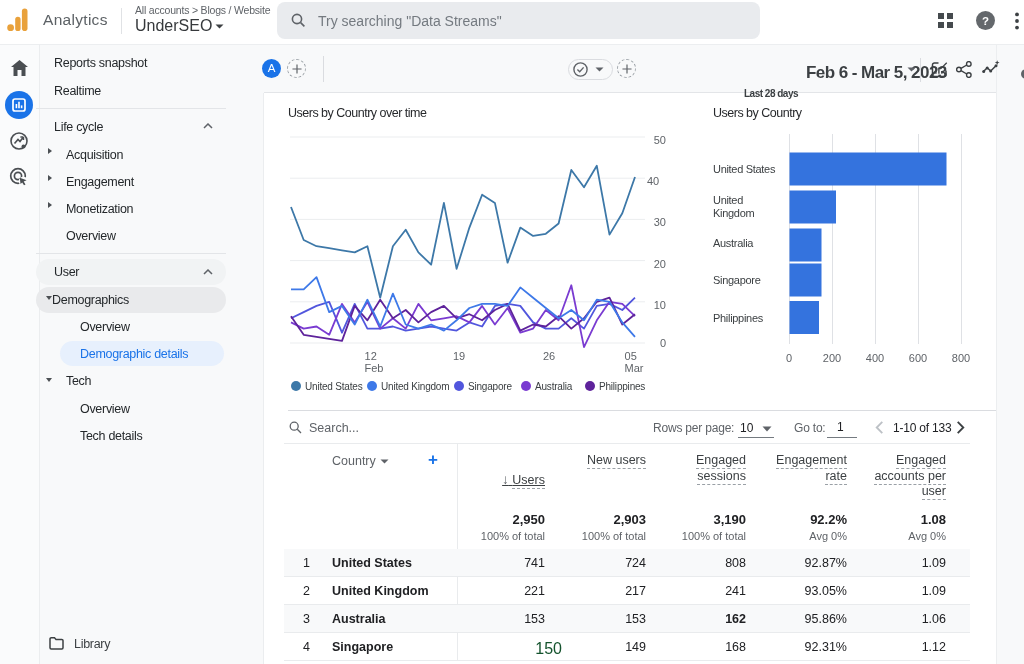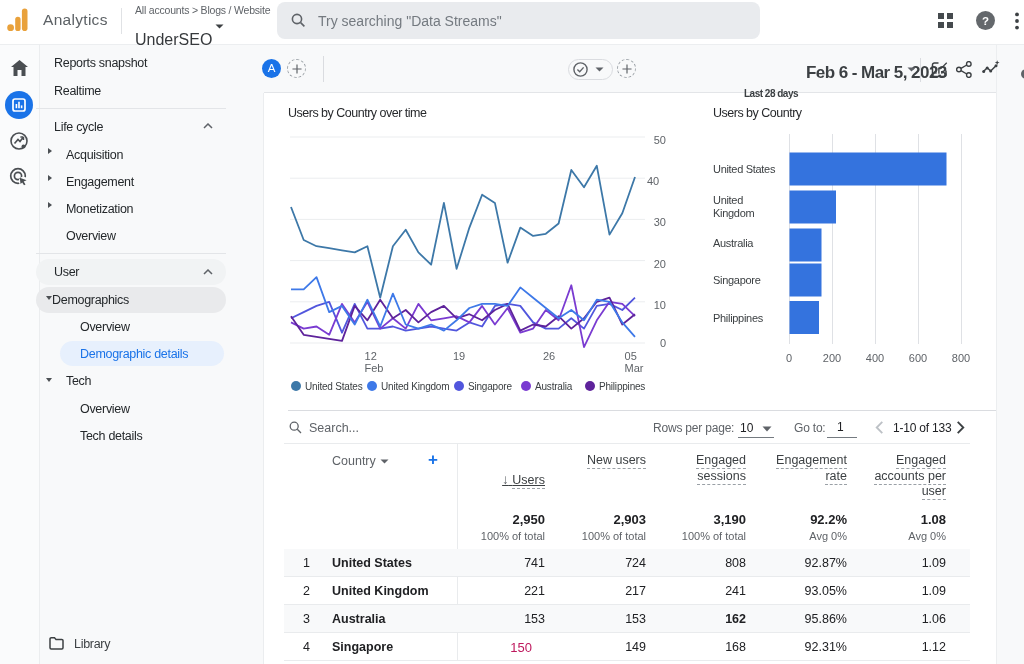--- a/index.html
+++ b/index.html
@@ -24,21 +24,21 @@
   <div class="abs" style="left:996px; top:44px; width:0px; height:620px; border-left:1px solid #eceef0;"></div>
 
   <svg class="abs" style="left:0; top:0;" width="48" height="44" viewBox="0 0 48 44">
     <circle cx="10.6" cy="27.7" r="3.4" fill="#e9a13b"></circle>
     <rect x="15.2" y="16.8" width="5.4" height="14.3" rx="2.7" fill="#e9a13b"></rect>
     <rect x="21.9" y="8.6" width="5.6" height="22.5" rx="2.8" fill="#e9a13b"></rect>
   </svg>
   <div class="abs" style="left:43px; top:11px; font-size:15.5px; color:#5c6165; letter-spacing:0.3px;">Analytics</div>
   <div class="abs" style="left:121px; top:8px; width:0; height:26px; border-left:1px solid #e0e2e5;"></div>
   <div class="abs" style="left:135px; top:4px; font-size:10.5px; color:#5f6368; letter-spacing:-0.2px;">All accounts &gt; Blogs / Website</div>
-  <div class="abs" style="left:135px; top:31px; font-size:16px; color:#36393c;">UnderSEO</div>
+  <div class="abs" style="left:135px; top:17px; font-size:16px; color:#36393c;">UnderSEO</div>
   <svg class="abs" style="left:215px; top:24px;" width="9" height="5" viewBox="0 0 9 5">
       <path d="M0.5 0.5 L4.5 4.5 L8.5 0.5" fill="#3c4043"></path>
     </svg>
 
   <div class="abs" style="left:277px; top:2px; width:483px; height:37px; background:#e9ebee; border-radius:8px;"></div>
   <svg class="abs" style="left:291px; top:13px;" width="15" height="15" viewBox="0 0 15 15">
       <circle cx="6" cy="6" r="4.6" fill="none" stroke="#5f6368" stroke-width="1.6"></circle>
       <line x1="9.6" y1="9.6" x2="13.4" y2="13.4" stroke="#5f6368" stroke-width="1.6"></line>
     </svg>
   <div class="abs" style="left:318px; top:13px; font-size:14px; color:#747a80;">Try searching "Data Streams"</div>
@@ -327,19 +327,19 @@
   <div class="abs" style="left:303px; top:612px; font-size:12.5px; color:#202124;">3</div>
   <div class="abs" style="left:332px; top:612px; font-size:12.5px; color:#202124; font-weight:bold;">Australia</div>
   <div class="abs" style="right:479px; top:612px; font-size:12.5px; color:#202124; text-align:right;">153</div>
   <div class="abs" style="right:378px; top:612px; font-size:12.5px; color:#202124; text-align:right;">153</div>
   <div class="abs" style="right:278px; top:612px; font-size:12.5px; color:#202124; text-align:right;font-weight:bold;">162</div>
   <div class="abs" style="right:177px; top:612px; font-size:12.5px; color:#202124; text-align:right;">95.86%</div>
   <div class="abs" style="right:78px; top:612px; font-size:12.5px; color:#202124; text-align:right;">1.06</div>
   <div class="row" style="top:633px;"></div>
   <div class="abs" style="left:303px; top:640px; font-size:12.5px; color:#202124;">4</div>
   <div class="abs" style="left:332px; top:640px; font-size:12.5px; color:#202124; font-weight:bold;">Singapore</div>
-  <div class="abs" style="right:492px; top:640px; font-size:13px; color:#be185d; text-align:right;">150</div>
+  <div class="abs" style="right:462px; top:640px; font-size:16px; color:#14532d; text-align:right;">150</div>
   <div class="abs" style="right:378px; top:640px; font-size:12.5px; color:#202124; text-align:right;">149</div>
   <div class="abs" style="right:278px; top:640px; font-size:12.5px; color:#202124; text-align:right;">168</div>
   <div class="abs" style="right:177px; top:640px; font-size:12.5px; color:#202124; text-align:right;">92.31%</div>
   <div class="abs" style="right:78px; top:640px; font-size:12.5px; color:#202124; text-align:right;">1.12</div>
 
 </div>
 
 </body></html>

